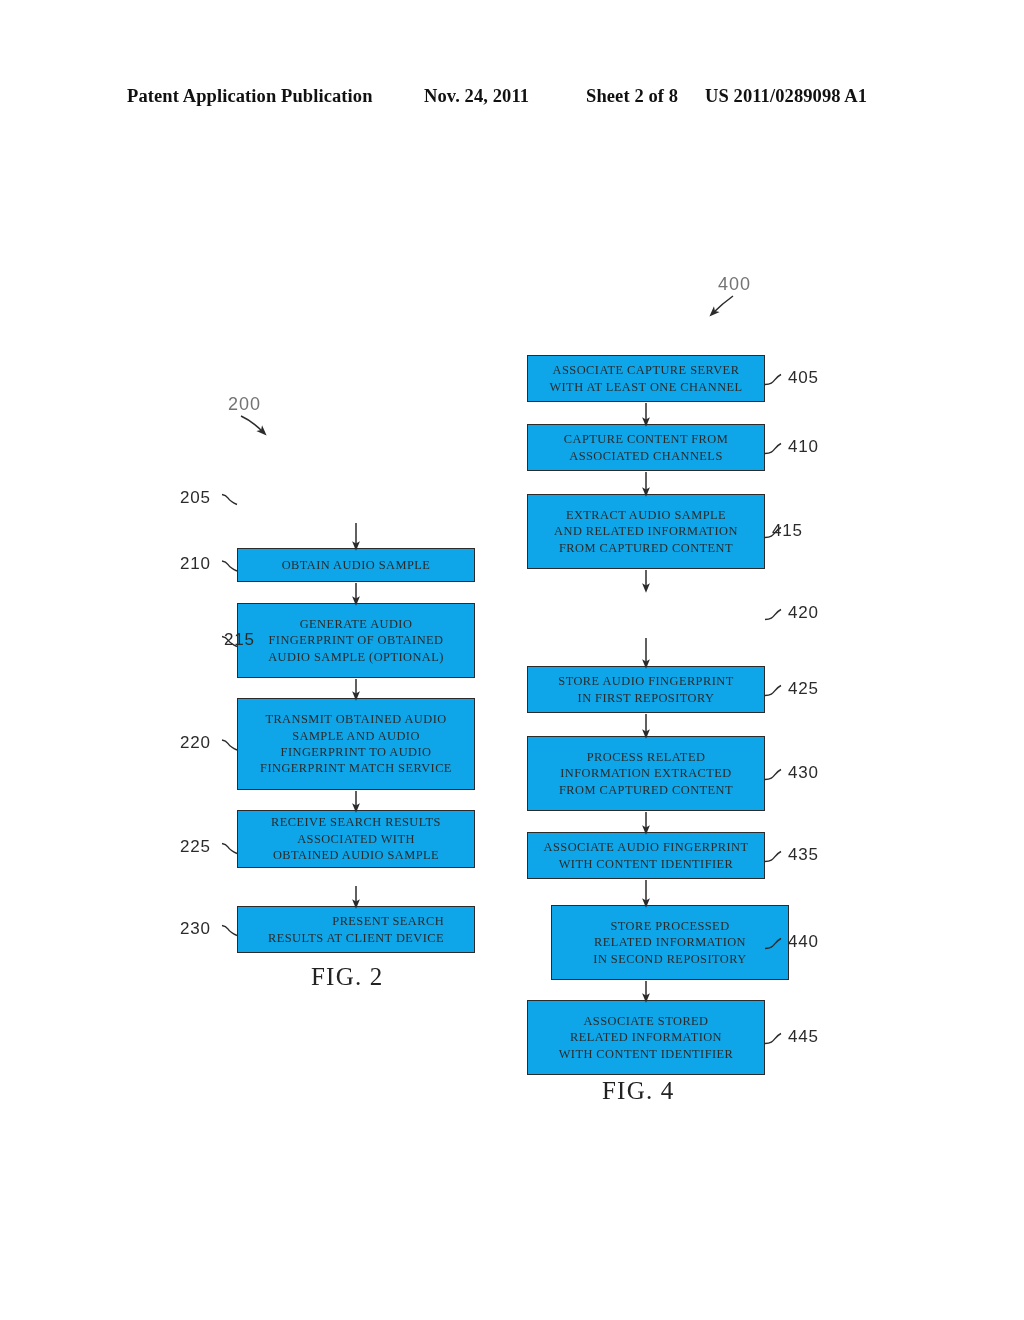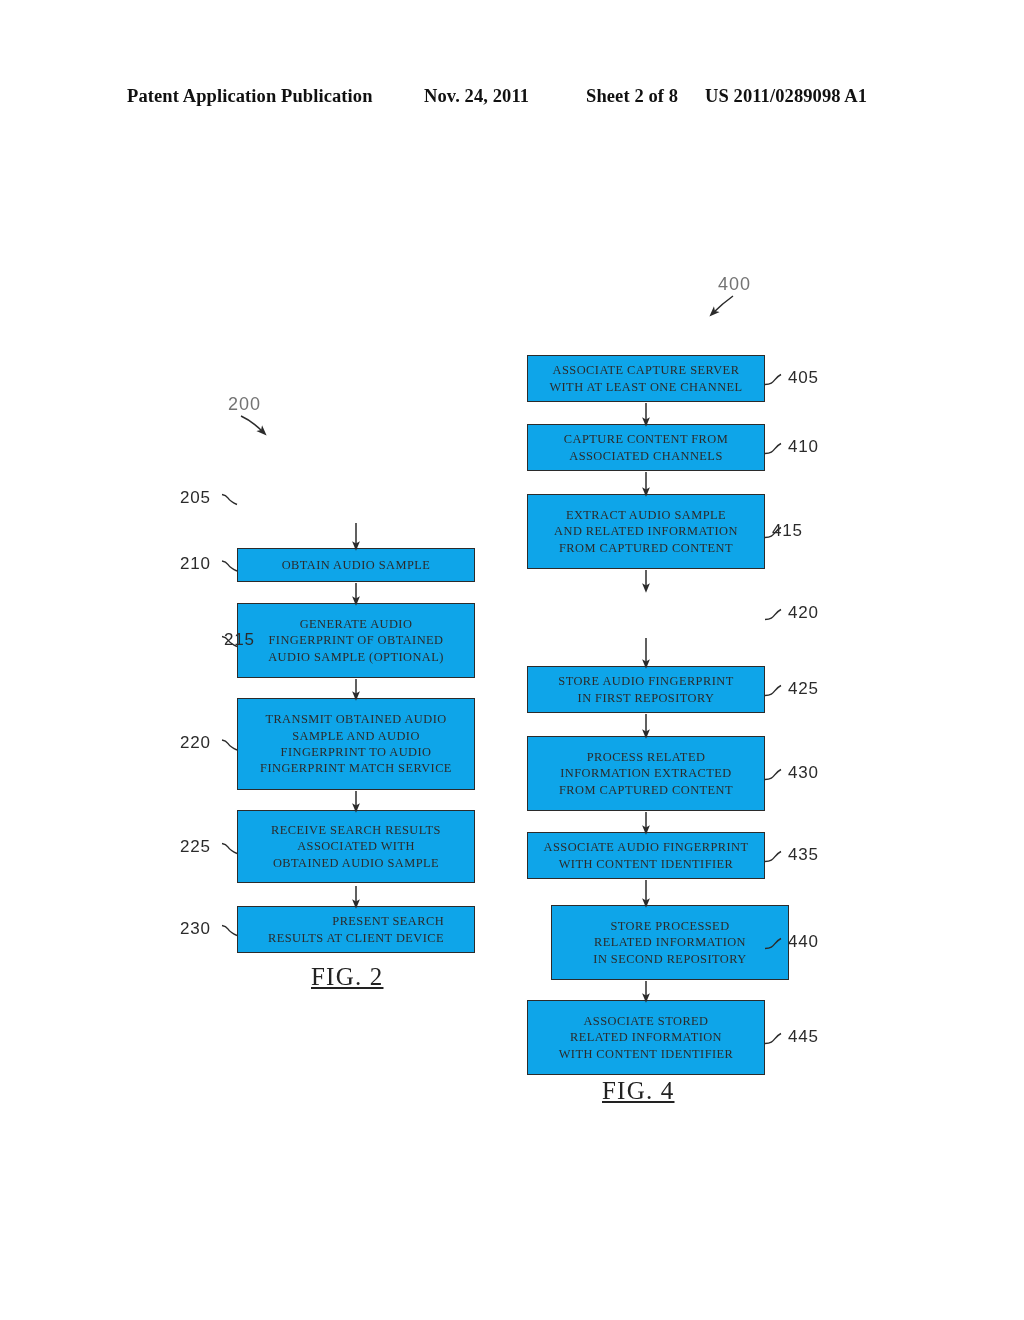--- a/index.html
+++ b/index.html
@@ -67,21 +67,20 @@
     white-space: nowrap;
   }
 
   .fig-caption {
     position: absolute;
     font-family: "Liberation Serif", serif;
     font-size: 25px;
     letter-spacing: 1.2px;
     color: #222222;
     white-space: nowrap;
-    text-decoration: underline;
   }
 
   .fig-num-label {
     position: absolute;
     font-family: "Liberation Sans", sans-serif;
     font-size: 18px;
     letter-spacing: 1px;
     color: #737373;
     white-space: nowrap;
   }
@@ -107,21 +106,21 @@
 
 <div class="figure" id="figure-2">
     <div class="flow-box" style="left: 67px; top: 168px; width: 238px; height: 34px;">OBTAIN AUDIO SAMPLE</div>
     <div class="flow-box" style="left: 67px; top: 223px; width: 238px; height: 75px;">GENERATE AUDIO
 FINGERPRINT OF OBTAINED
 AUDIO SAMPLE (OPTIONAL)</div>
     <div class="flow-box" style="left: 67px; top: 318px; width: 238px; height: 92px;">TRANSMIT OBTAINED AUDIO
 SAMPLE AND AUDIO
 FINGERPRINT TO AUDIO
 FINGERPRINT MATCH SERVICE</div>
-    <div class="flow-box" style="left: 67px; top: 430px; width: 238px; height: 73px;">RECEIVE SEARCH RESULTS
+    <div class="flow-box" style="left: 67px; top: 430px; width: 238px; height: 58px;">RECEIVE SEARCH RESULTS
 ASSOCIATED WITH
 OBTAINED AUDIO SAMPLE</div>
     <div class="flow-box" style="left: 67px; top: 526px; width: 238px; height: 47px; text-align: right;">PRESENT SEARCH
 RESULTS AT CLIENT DEVICE</div>
   </div>
 
 <div class="figure" id="figure-4">
     <div class="flow-box" style="left: 27px; top: 93px; width: 238px; height: 47px;">ASSOCIATE CAPTURE SERVER
 WITH AT LEAST ONE CHANNEL</div>
     <div class="flow-box" style="left: 27px; top: 162px; width: 238px; height: 47px;">CAPTURE CONTENT FROM

